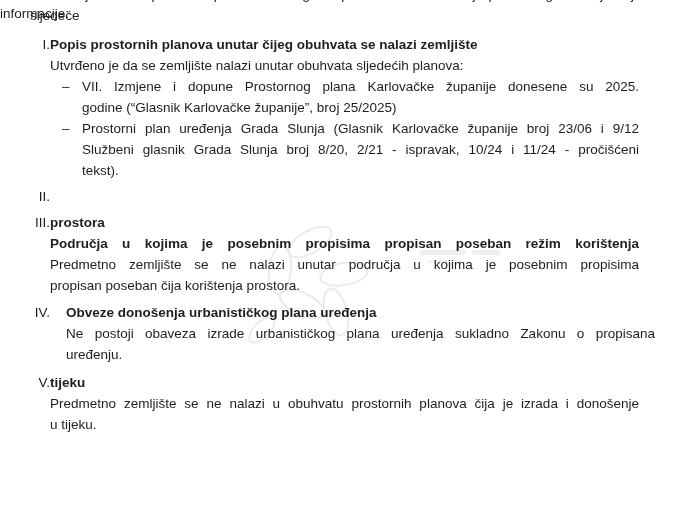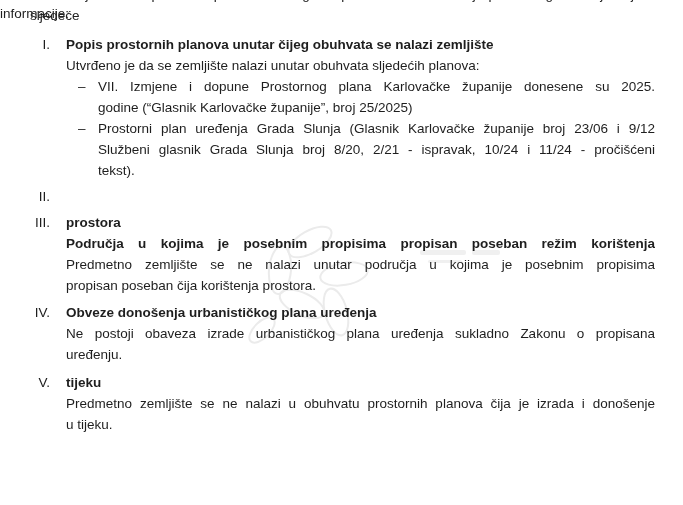--- a/index.html
+++ b/index.html
@@ -16,24 +16,24 @@
   .fill { text-align:justify; text-align-last:justify; white-space:normal; }
   .clipped-top {
     position:absolute; top:-16px; left:30px; right:22px;
     line-height:21px; height:21px;
     text-align:justify; text-align-last:justify;
     color:#222; overflow:visible; 
   }
   .intro { margin-top:3px; }
   .doc-list { margin-top:10px; }
   .item { display:flex; margin-top:5px; }
-  .item.gap6 { margin-top:6px; }
+  .item.gap6 { margin-top:6px;gap:16px; }
   .item.gap7 { margin-top:7px; }
   .num { width:50px; flex:none; text-align:right; line-height:21px; }
-  .content { margin-left:16px; width:589px; }
+  .content { width:589px; }
   .heading { font-weight:bold; }
   .sub { display:flex; margin-left:12px; }
   .dash { width:20px; flex:none; line-height:21px; }
   .sublines { width:557px; }
   .watermark {
     position:absolute; left:232px; top:212px;
     width:300px; height:135px;
     pointer-events:none; z-index:-1;
   }
 </style>

